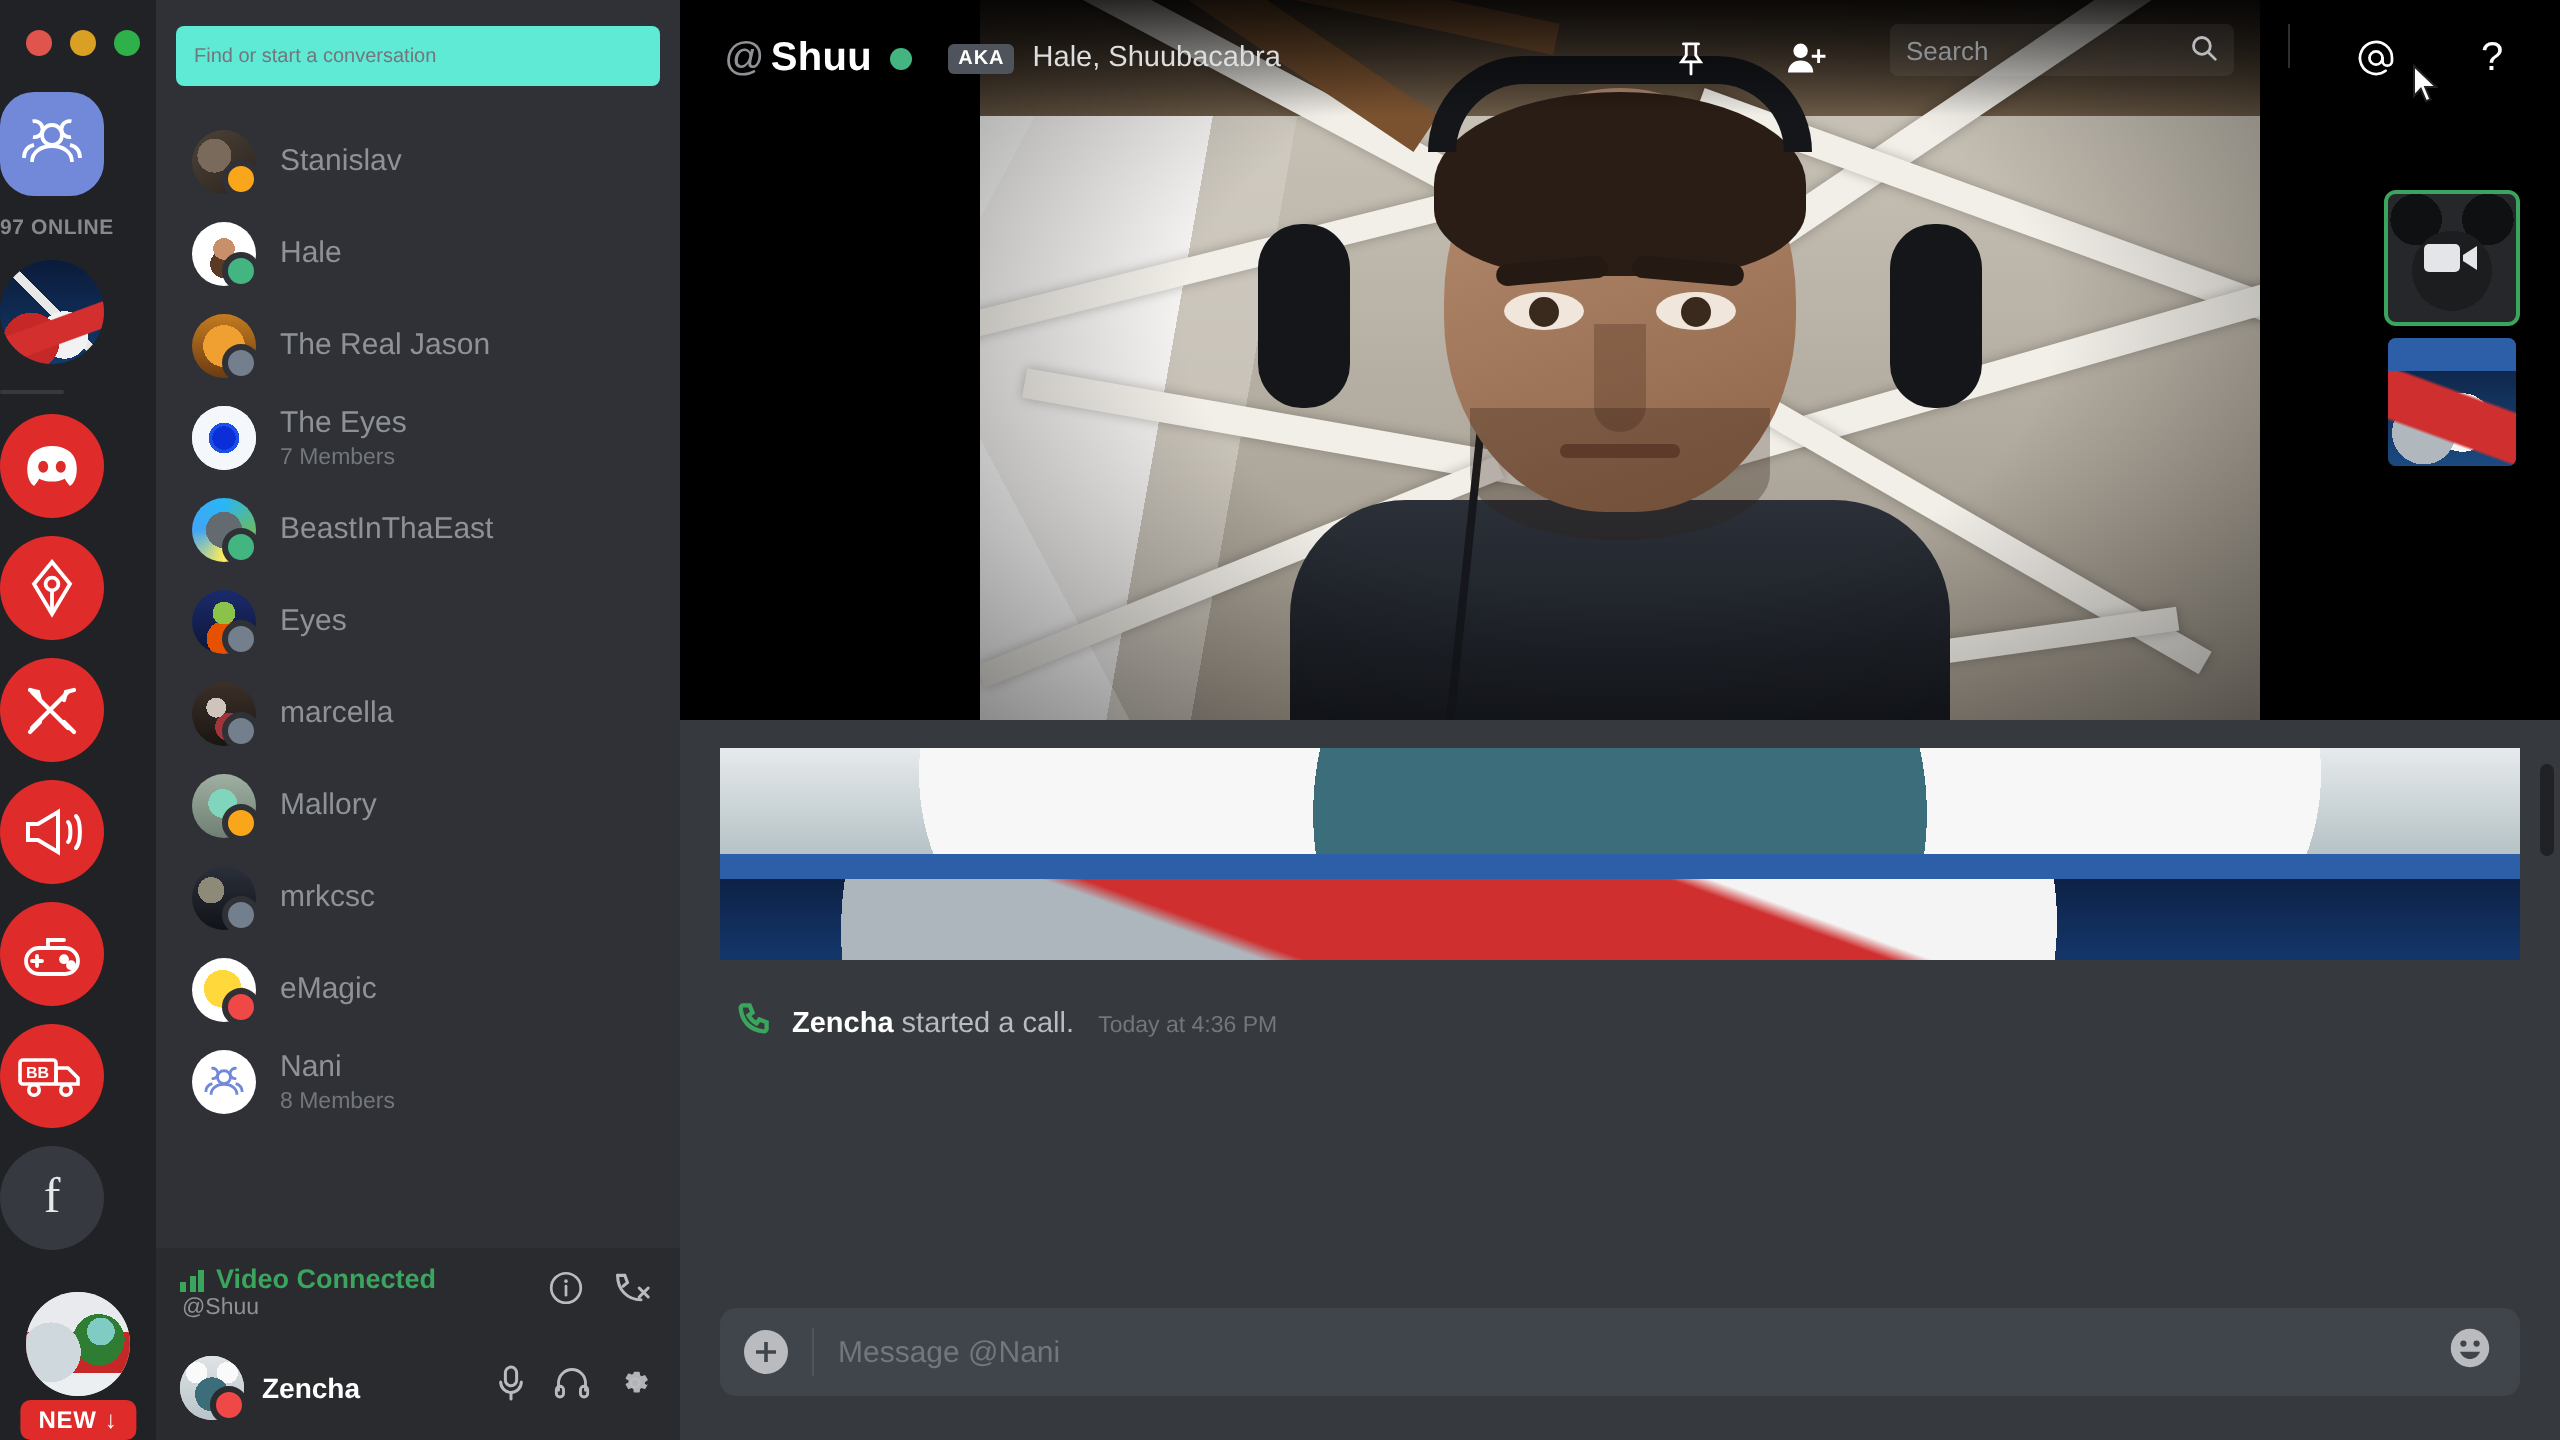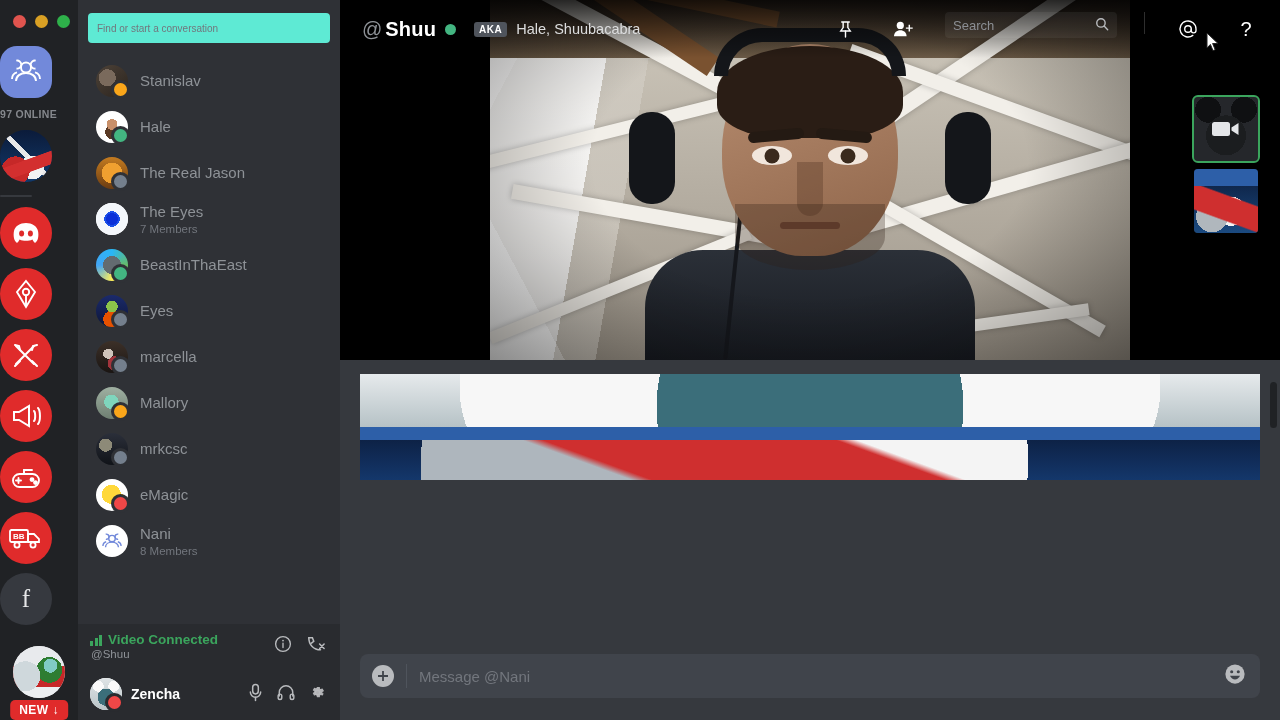--- a/index.html
+++ b/index.html
@@ -743,20 +743,32 @@
           </div>
           <div class="m-body">
             <div class="m-head">
               <span class="m-author">Shuu</span>
               <span class="m-time">Today at 4:36 PM</span>
             </div>
             <div class="m-text">this is correct</div>
           </div>
         </div>
 
+        <div class="sys-row">
+          <span>
+            <svg width="18" height="18" viewBox="0 0 20 20" fill="none" stroke="#3ba55d" stroke-width="2.4" stroke-linecap="round">
+              <path d="M4 3h3.6l1.6 4-2.2 1.6a11 11 0 0 0 4.4 4.4L13 10.8l4 1.6V16c0 .8-.7 1.5-1.5 1.4C8 16.8 3.2 12 2.6 4.5 2.5 3.7 3.2 3 4 3z"></path>
+            </svg>
+          </span>
+          <span class="sys-text">
+            <b>Zencha</b>
+            <span>started a call.</span>
+            <span class="sys-time">Today at 4:36 PM</span>
+          </span>
+        </div>
 
         <div class="scroll-thumb"></div>
       </div>
 
       <div class="composer-wrap">
         <div class="composer">
           <span class="plus">
             <svg width="12" height="12" viewBox="0 0 12 12" fill="#40444b">
               <path d="M5.1 1h1.8v4.1H11v1.8H6.9V11H5.1V6.9H1V5.1h4.1z"></path>
             </svg>

